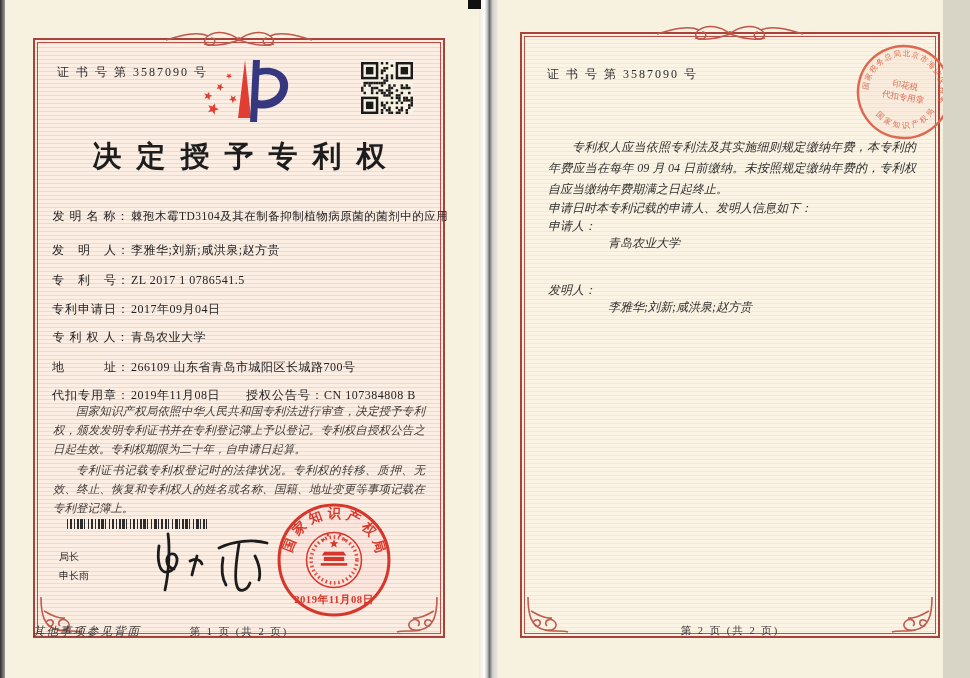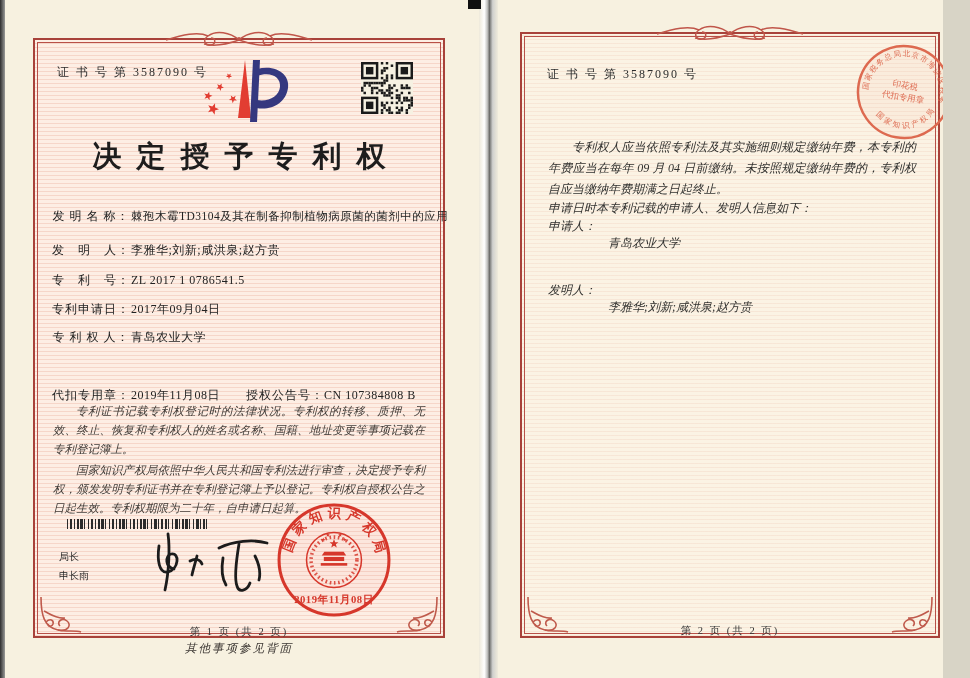--- a/index.html
+++ b/index.html
@@ -27,21 +27,21 @@
   .field{left:16px;font-size:12px;color:#222;white-space:nowrap;text-align:center;}
   .field .lbl{display:inline-block;width:80px;white-space:pre;letter-spacing:1px;}
   .field .lbl2{display:inline-block;margin-left:26px;letter-spacing:1px;}
   .field .val{letter-spacing:.5px;}
   .legal{left:18px;width:372px;font-size:11.5px;line-height:19px;color:#413c38;
          font-style:italic;text-align:justify;}
   .legal p{margin:0 0 2px 0;text-indent:2em;}
   .barcode{background:repeating-linear-gradient(90deg,#2b2b2b 0 1.5px,rgba(0,0,0,0) 1.5px 3px,#2b2b2b 3px 5.5px,rgba(0,0,0,0) 5.5px 7px,#2b2b2b 7px 8px,rgba(0,0,0,0) 8px 10.5px);}
   .director{font-size:10px;color:#1f1f1f;line-height:19px;font-family:"Liberation Sans","DejaVu Sans",sans-serif;}
   .pagefoot{width:100%;text-align:center;font-size:10.5px;letter-spacing:2px;color:#333;}
-  .backnote{left:33px;top:641px;width:412px;text-align:center;font-size:11.5px;
+  .backnote{left:33px;top:624px;width:412px;font-size:11.5px;
             font-style:italic;color:#3c3733;letter-spacing:2px;}
   .p2text{font-style:italic;color:#30302e;}
   .fee{left:26px;width:368px;font-size:12px;line-height:21px;text-align:justify;}
   .fee p{margin:0;text-indent:2em;}
   .p2row{left:26px;font-size:12px;white-space:nowrap;text-align:center;}
   .p2val{left:86px;font-size:12px;white-space:nowrap;}
   .sealwrap{pointer-events:none;}
   svg{display:block;}
   .seal-ring-text{font-size:13px;letter-spacing:4.5px;fill:#d6372b;font-weight:bold;}
   .tax-top{font-size:7.6px;letter-spacing:1.2px;fill:#dd6a50;}
@@ -231,27 +231,30 @@
     </div>
     <div class="abs field" style="top:232px;">
       <span class="lbl">专　利　号：</span><span class="val">ZL 2017 1 0786541.5</span>
     </div>
     <div class="abs field" style="top:261px;">
       <span class="lbl">专利申请日：</span><span class="val">2017年09月04日</span>
     </div>
     <div class="abs field" style="top:289px;">
       <span class="lbl">专 利 权 人：</span><span class="val">青岛农业大学</span>
     </div>
+    <div class="abs field" style="top:319px;">
+      <span class="lbl">地　　　址：</span><span class="val">266109 山东省青岛市城阳区长城路700号</span>
+    </div>
     <div class="abs field" style="top:347px;">
       <span class="lbl">代扣专用章：</span><span class="val">2019年11月08日</span><span class="lbl2">授权公告号：</span><span class="val">CN 107384808 B</span>
     </div>
 
     <div class="abs legal" style="top:362px;">
+      <p>国家知识产权局依照中华人民共和国专利法进行审查，决定授予专利权，颁发发明专利证书并在专利登记簿上予以登记。专利权自授权公告之日起生效。专利权期限为二十年，自申请日起算。</p>
       <p>专利证书记载专利权登记时的法律状况。专利权的转移、质押、无效、终止、恢复和专利权人的姓名或名称、国籍、地址变更等事项记载在专利登记簿上。</p>
-      <p>国家知识产权局依照中华人民共和国专利法进行审查，决定授予专利权，颁发发明专利证书并在专利登记簿上予以登记。专利权自授权公告之日起生效。专利权期限为二十年，自申请日起算。</p>
     </div>
 
     <div class="abs barcode" style="left:32px;top:479px;width:140px;height:10px;"></div>
 
     <div class="abs director" style="left:24px;top:507px;">
       <div>局长</div>
       <div>申长雨</div>
     </div>
 
     <svg class="abs" style="left:100px;top:488px;" width="160" height="72" viewBox="0 0 160 72">

